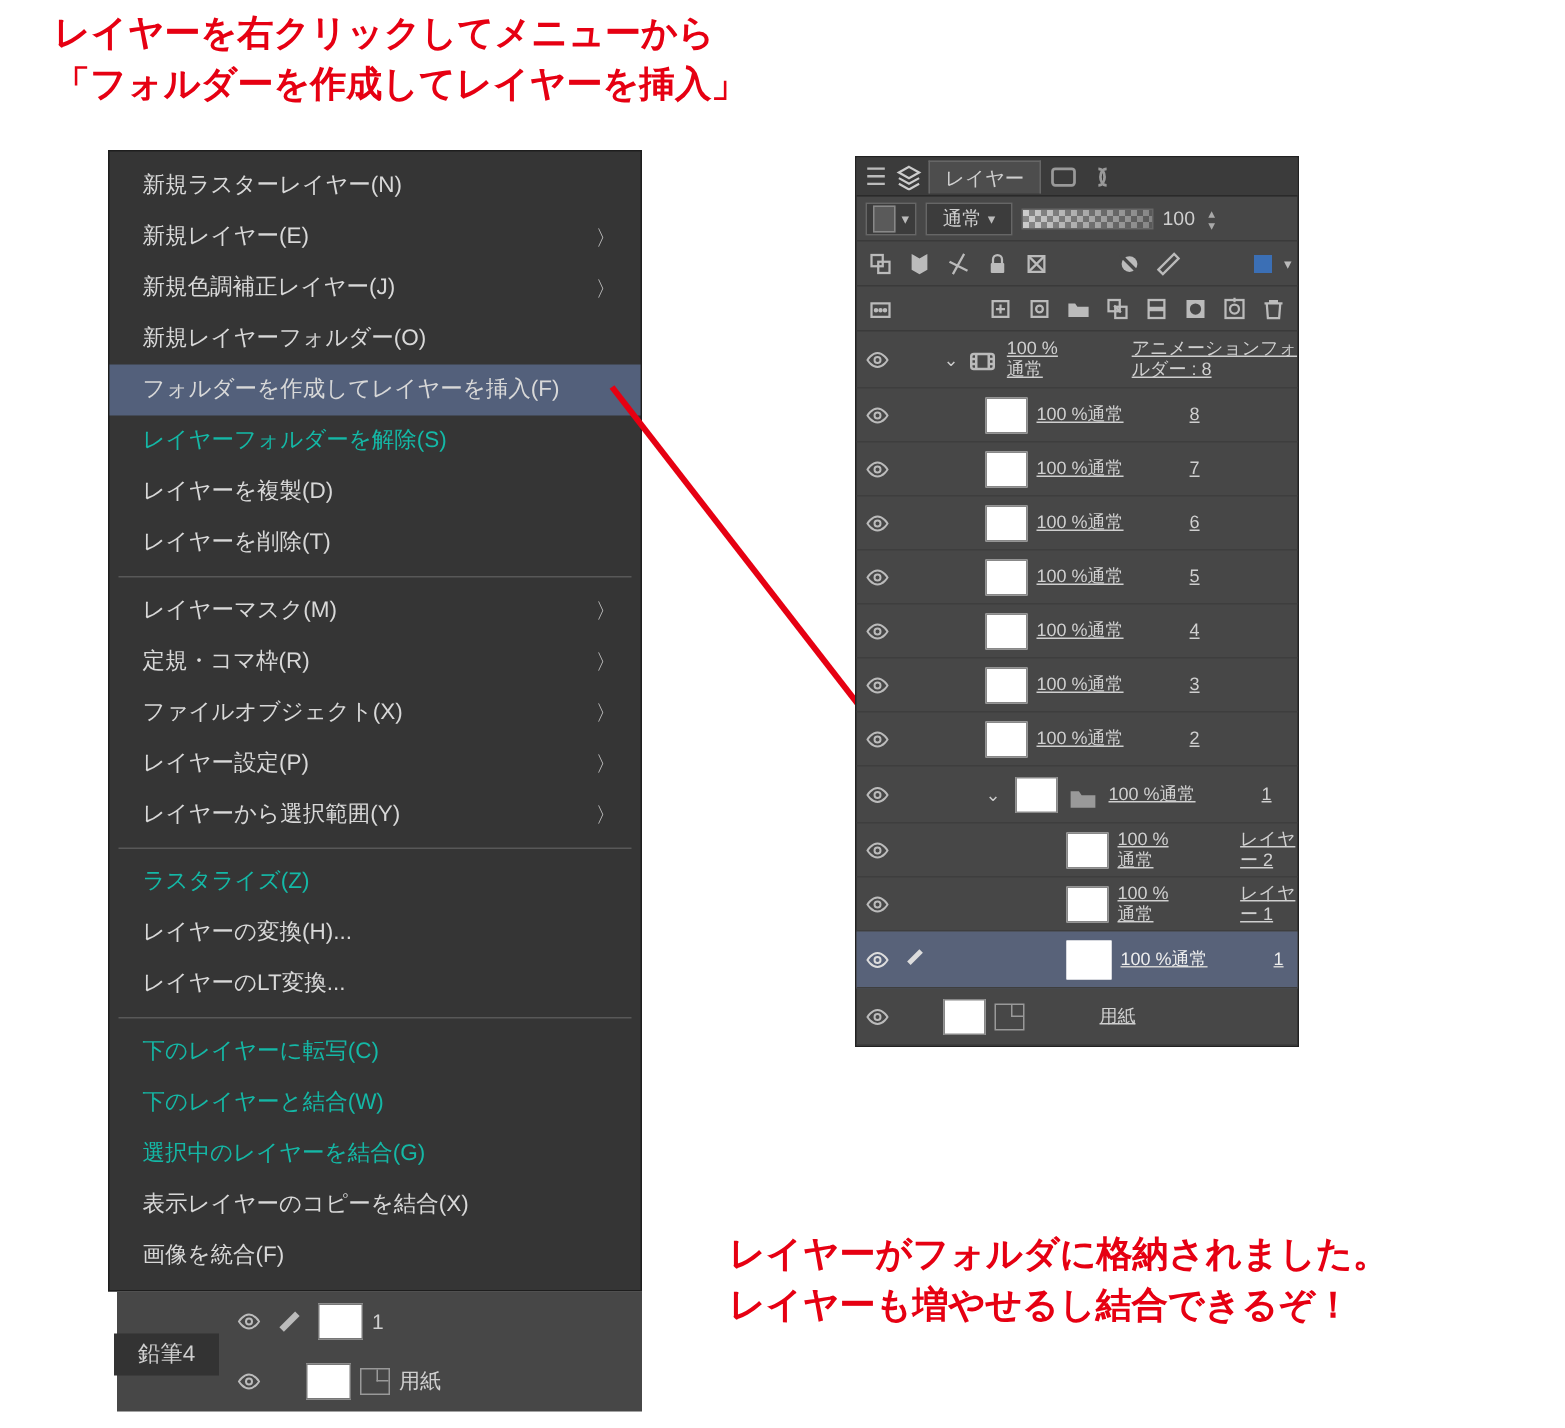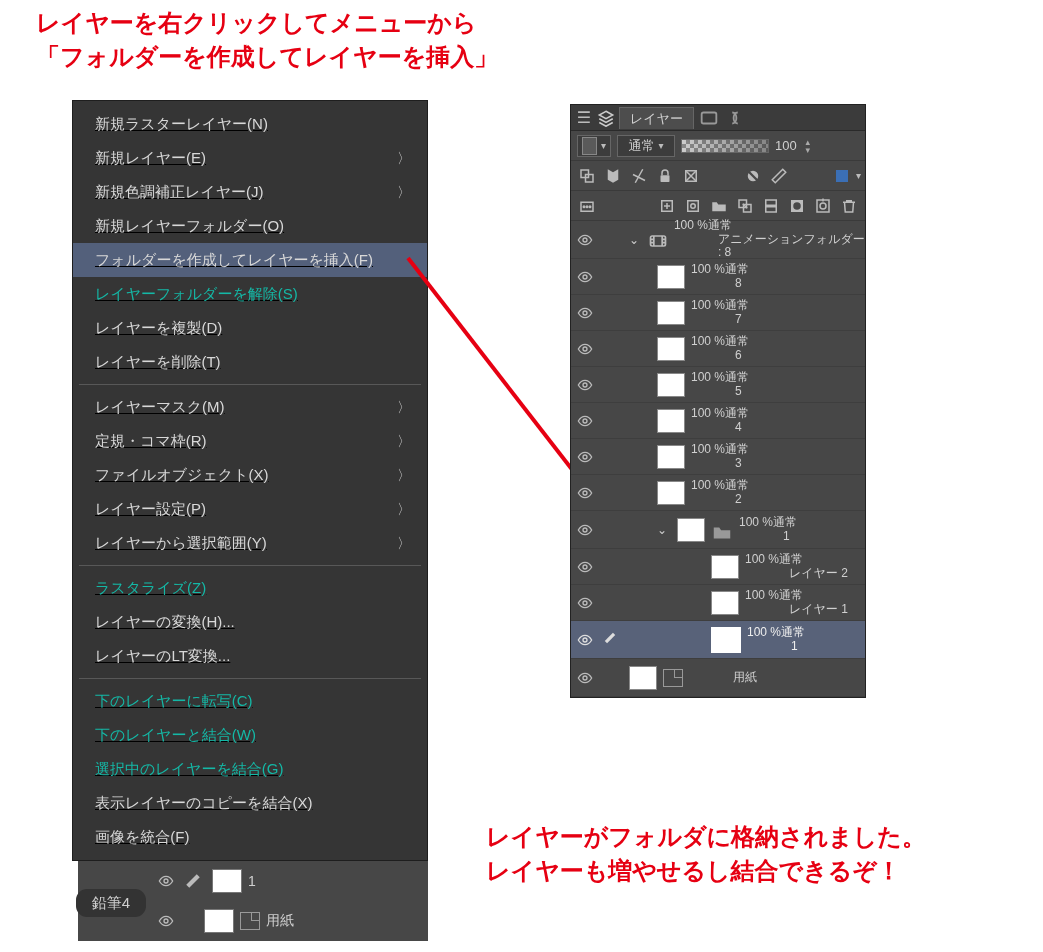--- a/index.html
+++ b/index.html
@@ -25,21 +25,20 @@
   .ctx-wrap {
     position: absolute;
     left: 72px; top: 100px;
     width: 370px;
   }
   .ctx-menu {
     background: #353535;
     border: 1px solid #1e1e1e;
     width: 356px;
     padding: 6px 0;
-    text-decoration: underline;
   }
   .ctx-item {
     color: #d8d8d8;
     font-size: 15px;
     height: 34px;
     line-height: 34px;
     padding: 0 22px;
     position: relative;
     white-space: nowrap;
     cursor: default;
@@ -77,21 +76,20 @@
   }
   .left-under .tool-label {
     position: absolute;
     left: -2px; top: 28px;
     width: 70px; height: 28px;
     background: #333;
     color: #cfcfcf;
     font-size: 15px;
     text-align: center;
     line-height: 28px;
-    border-radius: 11px;
   }
   .thumb-s {
     width: 30px; height: 24px;
     background: #fff;
     border: 1px solid #777;
   }
   .eye-ico { width:16px;height:16px;display:inline-block; }
   .eye-ico svg { display:block; }
   .pencil-ico { width:18px;height:18px; margin:0 4px; }
 
@@ -196,21 +194,21 @@
     width: 28px; height: 24px;
     background: #fff;
     border: 1px solid #888;
     flex-shrink: 0;
   }
   .thumb.sel { border: 3px solid #fff; width:30px; height:26px; }
   .folder-ico { width:22px;height:18px;color:#aaa;flex-shrink:0; }
   .anim-ico { width:20px;height:18px;color:#aaa;flex-shrink:0; }
   .paper-ico { width:20px;height:18px;color:#aaa;flex-shrink:0; border:1px solid #999; position:relative; }
   .paper-ico::after{content:"";position:absolute;right:0;top:0;width:7px;height:7px;border-left:1px solid #999;border-bottom:1px solid #999;}
-  .ltext { display:flex; flex-direction:column; line-height:1.15; font-size:12px; }
+  .ltext { display:flex; flex-direction:row; line-height:1.15; font-size:12px;text-decoration:underline; }
   .ltext .line1 { color:#d0d0d0; }
   .ltext .line2 { color:#d0d0d0; font-size:12px;margin-left:44px; }
   .lrow.selected { background:#586279; }
   .lrow.selected .ltext .line1, .lrow.selected .ltext .line2 { color:#eee; }
 
   
   .arrow-svg { position:absolute; left:400px; top:250px; width:270px; height:350px; pointer-events:none; }
 </style>
 </head>
 <body>

